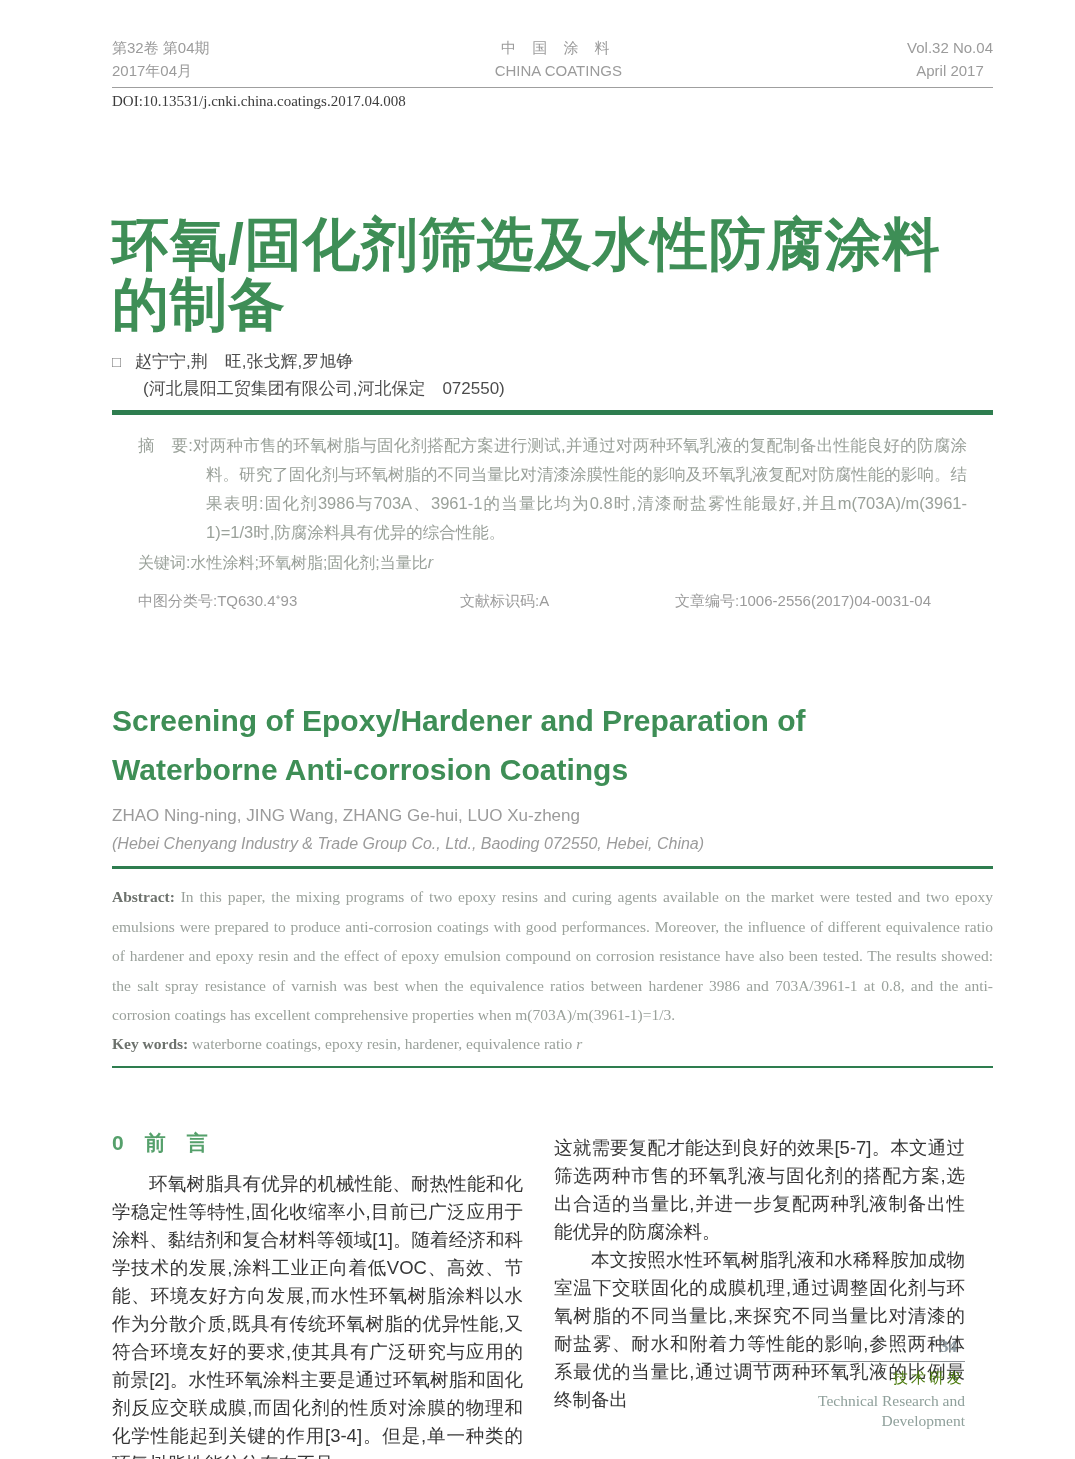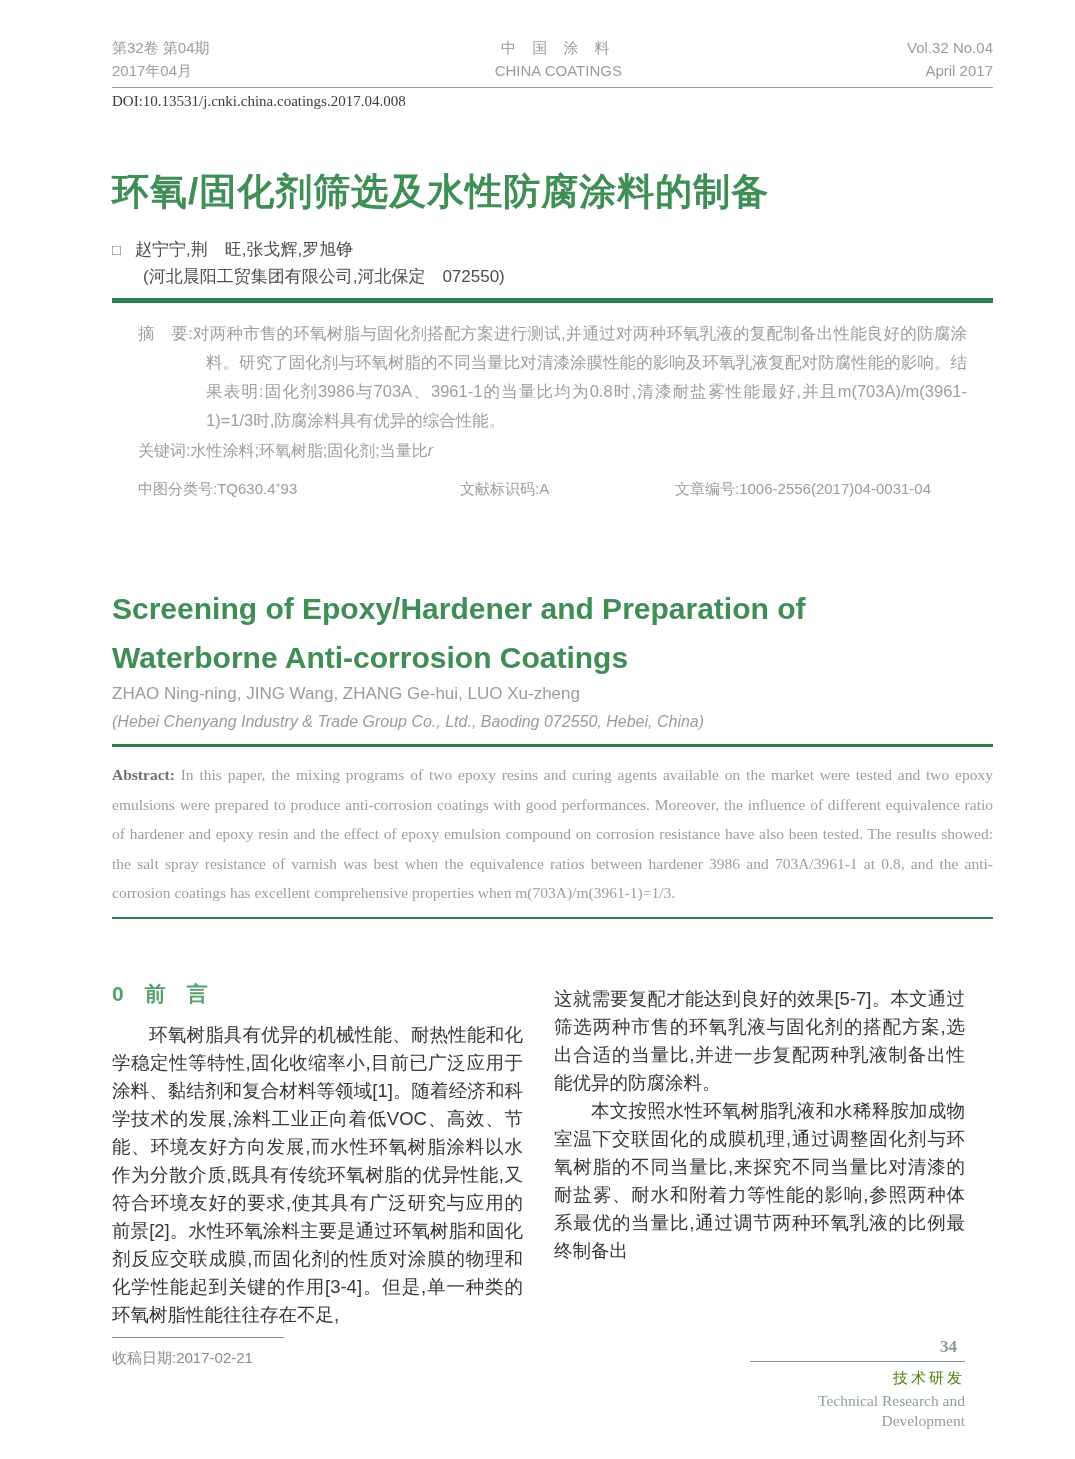--- a/index.html
+++ b/index.html
@@ -12,28 +12,28 @@
     font-family:"Liberation Sans", sans-serif;
     overflow:hidden;
   }
   .content { padding:36px 82px 0 112px; }
 
   
   .masthead { display:flex; justify-content:space-between; color:#9b9b9b; font-size:15px; line-height:23px; }
   .mast-left { text-align:left; }
   .mast-center { text-align:center; }
   .mast-center .cn { letter-spacing:6px; }
-  .mast-right { text-align:right; }
+  .mast-right { text-align:center; }
   .mast-rule { border-bottom:1.5px solid #9f9f9f; margin-top:5px; }
   .doi { margin-top:5px; font-size:15px; color:#3c3c3c; font-family:"Liberation Serif", serif; }
 
   
   .title-cn {
-    margin-top:52px;
-    font-size:37px; font-weight:bold;
+    margin-top:104px;
+    font-size:57px; font-weight:bold;
     color:#3e8e56; letter-spacing:1px;
     line-height:60px;
   }
   .authors-row { margin-top:16px; display:flex; align-items:center; gap:14px; font-size:17px; color:#4c4c4c; line-height:24px; }
   .author-marker { color:#777; font-size:15px; }
   .affiliation-cn { margin-top:4px; padding-left:31px; font-size:17px; color:#4c4c4c; line-height:22px; }
   .rule-thick { height:5px; background:#2e7d4f; margin-top:10px; }
 
   
   .abstract-cn {
@@ -43,21 +43,21 @@
     padding-left:68px; text-indent:-68px;
   }
   .keywords-cn { margin:3px 26px 0 26px; font-size:16px; color:#9aa19a; line-height:26px; }
   .clc-row { margin:14px 26px 0 26px; display:flex; font-size:15px; color:#9b9b9b; line-height:22px; }
   .clc-item1 { width:322px; }
   .clc-item2 { width:215px; }
   .clc-item3 { flex:1; }
 
   
   .title-en { margin-top:84px; font-size:30px; font-weight:bold; color:#3e8e56; line-height:49px; }
-  .authors-en { font-size:17px; color:#9b9b9b; line-height:24px; }
+  .authors-en { margin-top:10px; font-size:17px; color:#9b9b9b; line-height:24px; }
   .affiliation-en { margin-top:5px; font-size:16px; color:#9b9b9b; font-style:italic; font-family:Liberation Sans, sans-serif; line-height:22px; }
   .rule-med { height:3px; background:#2e7d4f; margin-top:11px; }
   .abstract-en {
     margin-top:13px;
     font-family:"Liberation Serif", serif;
     font-size:15.5px; line-height:29.5px;
     color:#9aa19b; text-align:justify;
   }
   .abstract-en .lbl, .keywords-en .lbl { font-weight:bold; color:#6d726d; }
   .keywords-en { margin-top:1px; font-family:"Liberation Serif", serif; font-size:15.5px; color:#9aa19b; line-height:26px; }
@@ -127,20 +127,21 @@
     </div>
 
     <h2 class="title-en">
       <div>Screening of Epoxy/Hardener and Preparation of</div>
       <div>Waterborne Anti-corrosion Coatings</div>
     </h2>
     <div class="authors-en">ZHAO Ning-ning, JING Wang, ZHANG Ge-hui, LUO Xu-zheng</div>
     <div class="affiliation-en">(Hebei Chenyang Industry &amp; Trade Group Co., Ltd., Baoding 072550, Hebei, China)</div>
     <div class="rule-med"></div>
     <p class="abstract-en"><span class="lbl">Abstract:</span><span> In this paper, the mixing programs of two epoxy resins and curing agents available on the market were tested and two epoxy emulsions were prepared to produce anti-corrosion coatings with good performances. Moreover, the influence of different equivalence ratio of hardener and epoxy resin and the effect of epoxy emulsion compound on corrosion resistance have also been tested. The results showed: the salt spray resistance of varnish was best when the equivalence ratios between hardener 3986 and 703A/3961-1 at 0.8, and the anti-corrosion coatings has excellent comprehensive properties when m(703A)/m(3961-1)=1/3.</span></p>
+    <p class="keywords-en"><span class="lbl">Key words:</span><span> waterborne coatings, epoxy resin, hardener, equivalence ratio </span><i>r</i></p>
     <div class="rule-thin-green"></div>
 
     <div class="columns">
       <div class="col col-left">
         <div class="sec-heading">0　前　言</div>
         <p class="body-para indent">环氧树脂具有优异的机械性能、耐热性能和化学稳定性等特性,固化收缩率小,目前已广泛应用于涂料、黏结剂和复合材料等领域[1]。随着经济和科学技术的发展,涂料工业正向着低VOC、高效、节能、环境友好方向发展,而水性环氧树脂涂料以水作为分散介质,既具有传统环氧树脂的优异性能,又符合环境友好的要求,使其具有广泛研究与应用的前景[2]。水性环氧涂料主要是通过环氧树脂和固化剂反应交联成膜,而固化剂的性质对涂膜的物理和化学性能起到关键的作用[3-4]。但是,单一种类的环氧树脂性能往往存在不足,</p>
       </div>
       <div class="col col-right">
         <p class="body-para first">这就需要复配才能达到良好的效果[5-7]。本文通过筛选两种市售的环氧乳液与固化剂的搭配方案,选出合适的当量比,并进一步复配两种乳液制备出性能优异的防腐涂料。</p>
         <p class="body-para indent">本文按照水性环氧树脂乳液和水稀释胺加成物室温下交联固化的成膜机理,通过调整固化剂与环氧树脂的不同当量比,来探究不同当量比对清漆的耐盐雾、耐水和附着力等性能的影响,参照两种体系最优的当量比,通过调节两种环氧乳液的比例最终制备出</p>

